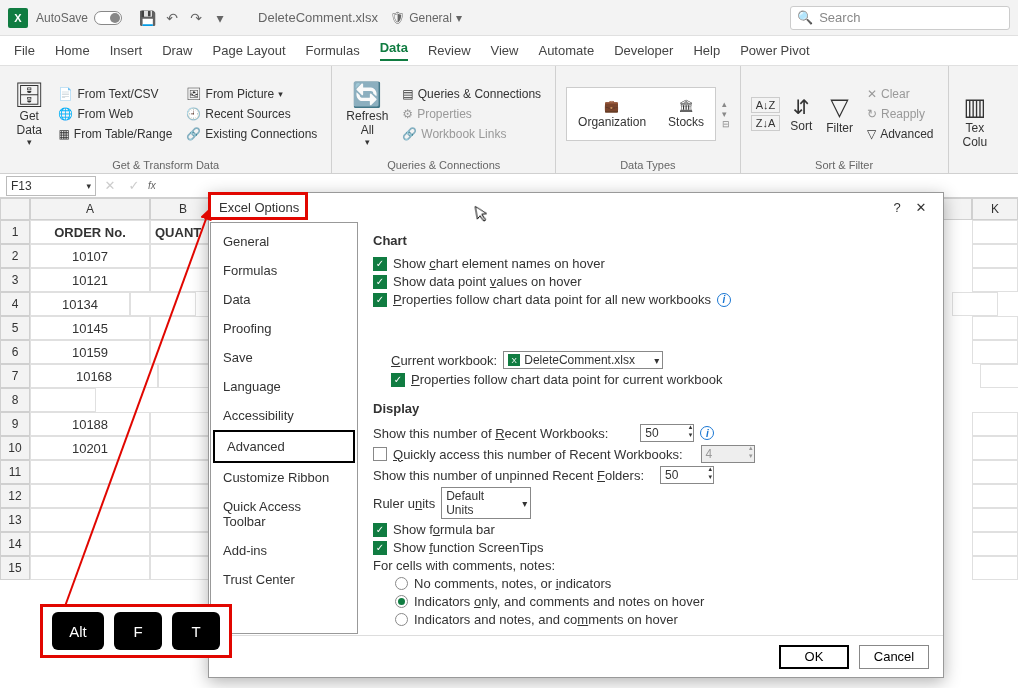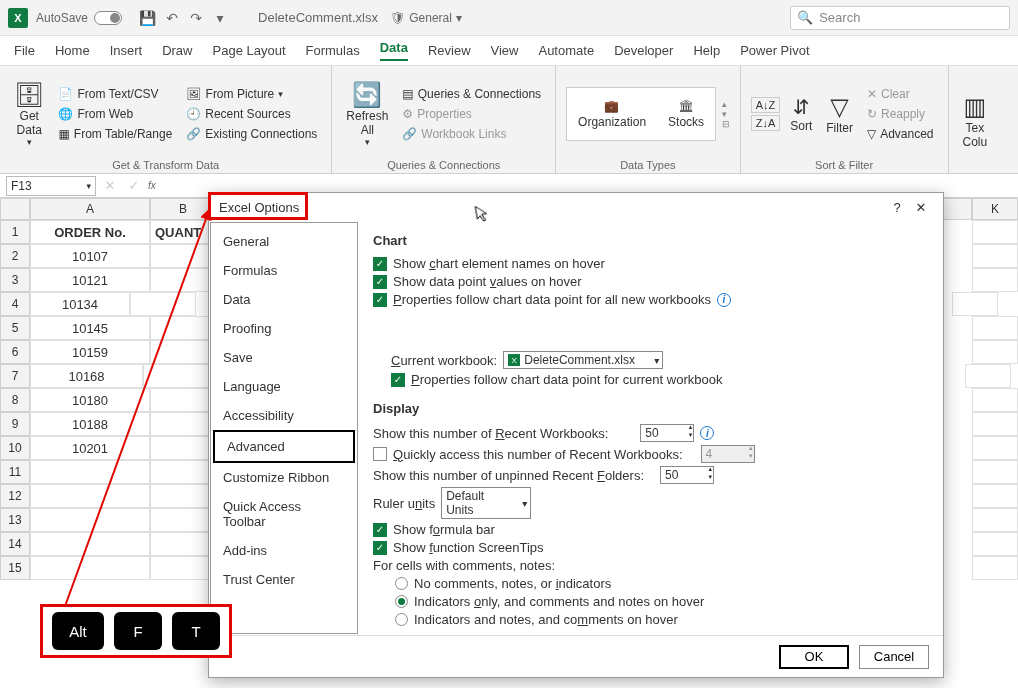--- a/index.html
+++ b/index.html
@@ -320,28 +320,27 @@
         </div>
         <div class="row">
           <div class="rh">6</div>
           <div class="cell" style="width:120px;justify-content:center;">10159</div>
           <div class="cell" style="width:66px;"></div>
           <div class="cell" style="width:756px;border:none;"></div>
           <div class="cell" style="width:46px;"></div>
         </div>
         <div class="row">
           <div class="rh">7</div>
-          <div class="cell" style="width:113px;justify-content:center;">10168</div>
+          <div class="cell" style="width:128px;justify-content:center;">10168</div>
           <div class="cell" style="width:66px;"></div>
           <div class="cell" style="width:756px;border:none;"></div>
           <div class="cell" style="width:46px;"></div>
         </div>
         <div class="row">
           <div class="rh">8</div>
-          <div class="cell" style="width:120px;justify-content:center;">10180</div>
           <div class="cell" style="width:66px;"></div>
           <div class="cell" style="width:756px;border:none;"></div>
           <div class="cell" style="width:46px;"></div>
         </div>
         <div class="row">
           <div class="rh">9</div>
           <div class="cell" style="width:120px;justify-content:center;">10188</div>
           <div class="cell" style="width:66px;"></div>
           <div class="cell" style="width:756px;border:none;"></div>
           <div class="cell" style="width:46px;"></div>

